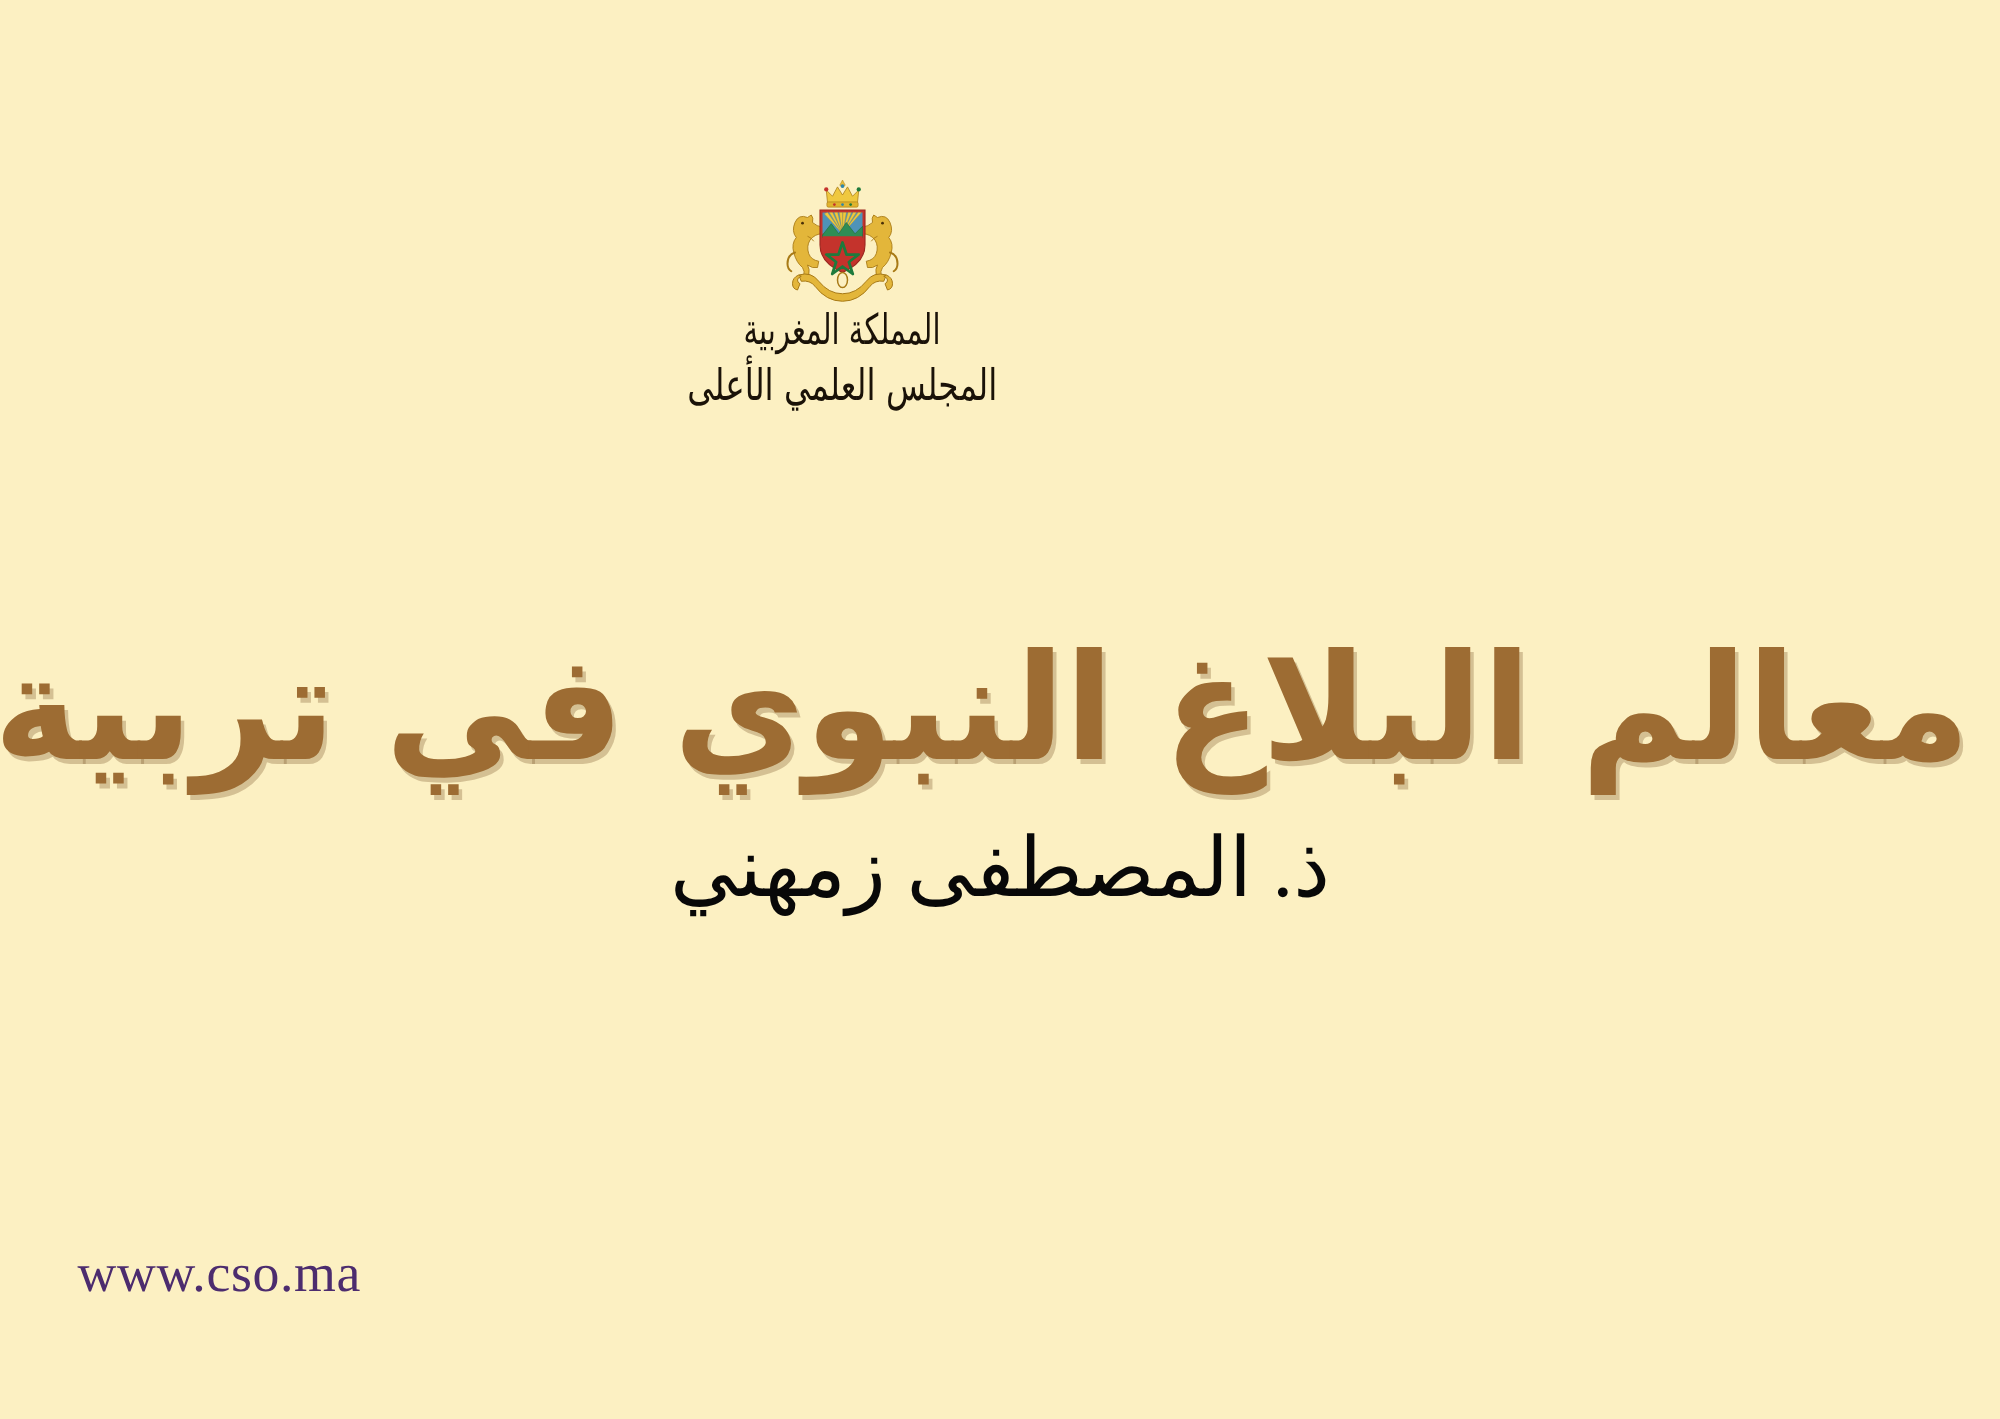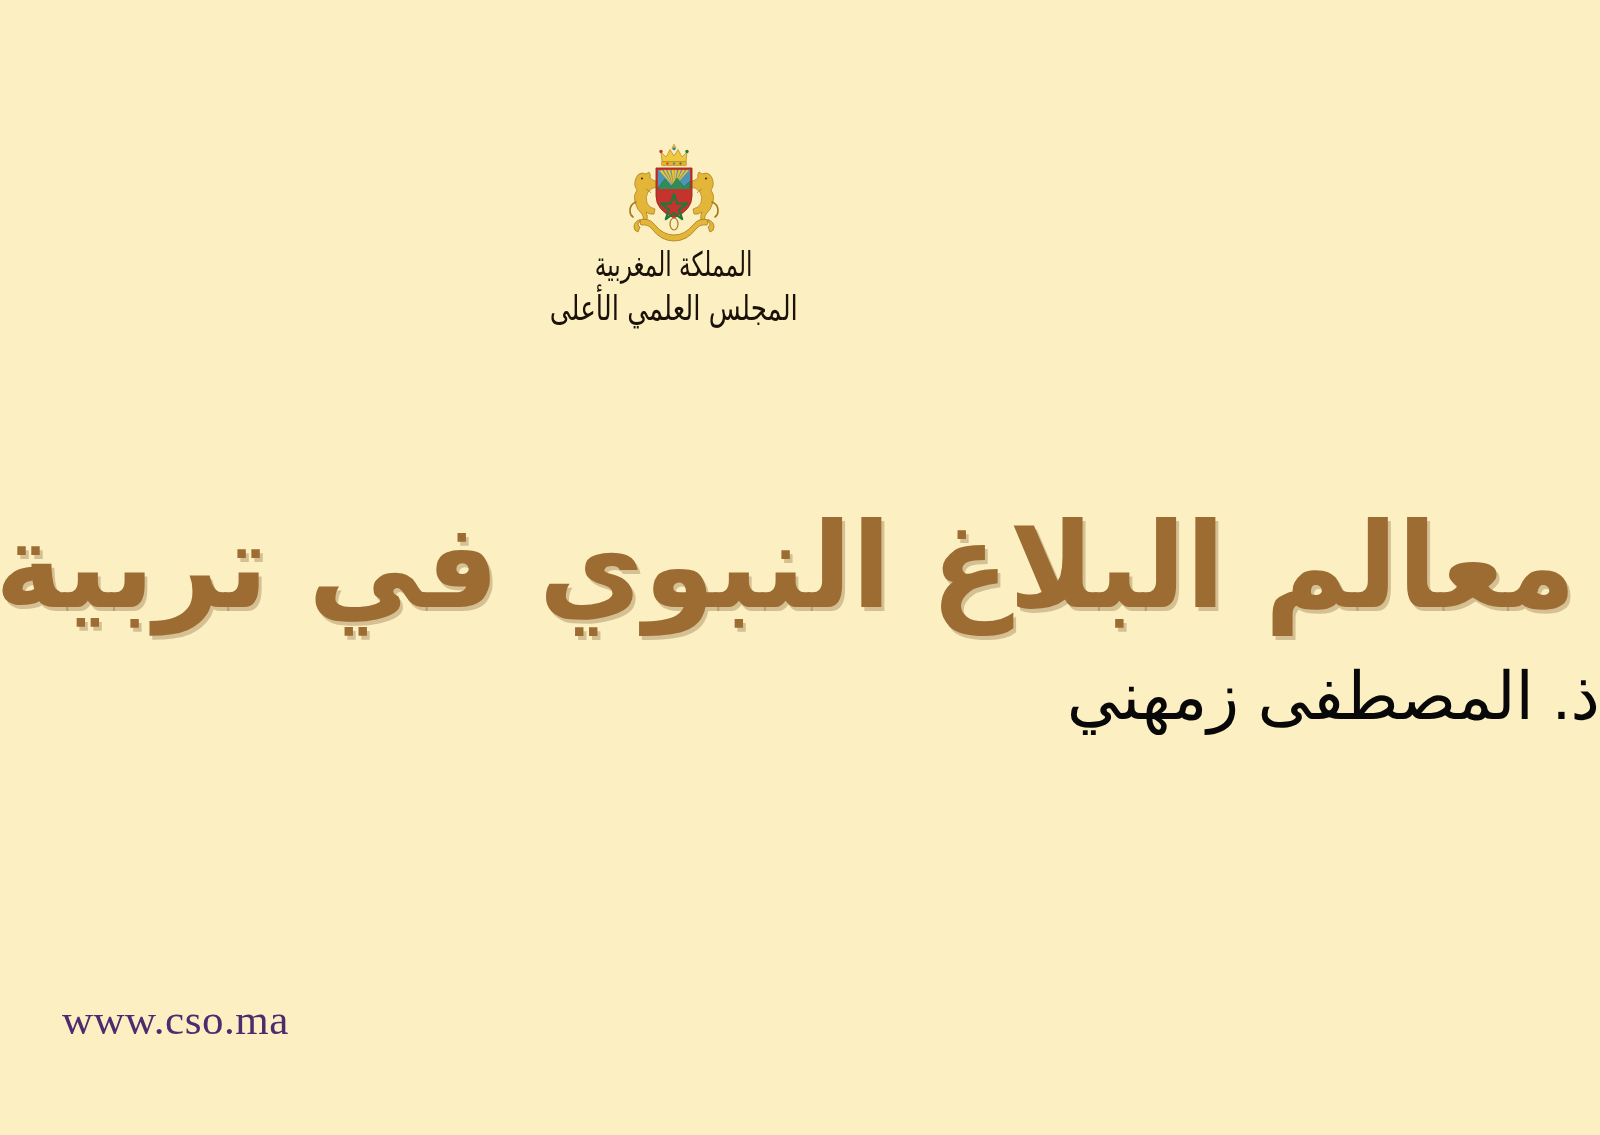--- a/index.html
+++ b/index.html
@@ -68,23 +68,23 @@
     text-shadow: 3px 4px 0 rgba(120, 84, 40, 0.30);
     transform: scaleX(0.97);
   }
 
   
   #author-name {
     position: absolute;
     top: 655px;
     left: 0;
     width: 1600px;
-    text-align: right;
+    text-align: center;
     color: #080808;
-    font-family: Liberation Sans, sans-serif;
+    font-family: Liberation Serif, serif;
     font-size: 66px;
     line-height: 1.25;
     letter-spacing: -3px;
     white-space: nowrap;
   }
 
   
   #website-url {
     position: absolute;
     left: 62px;

